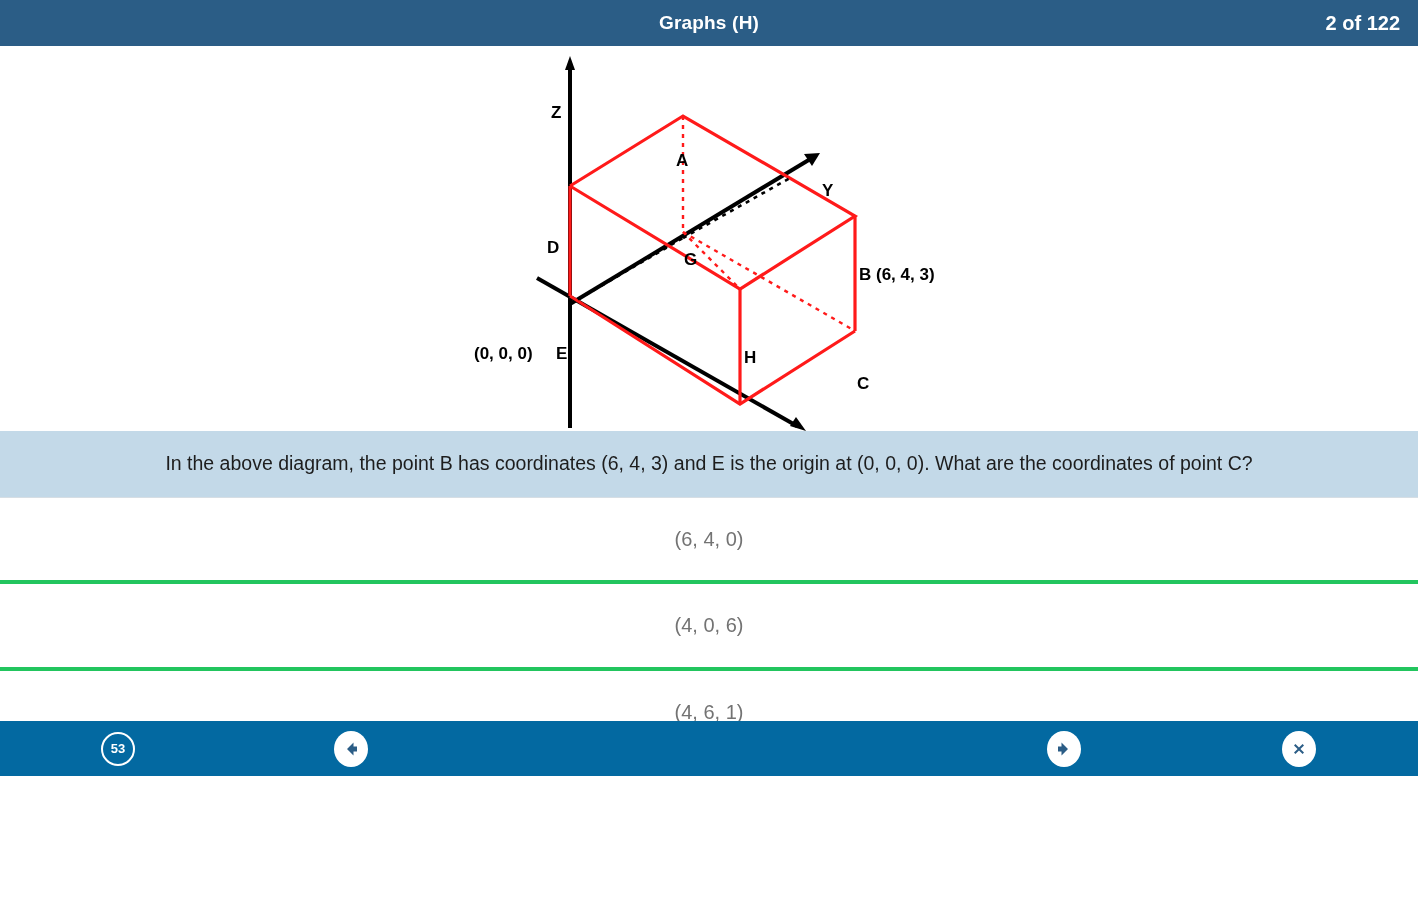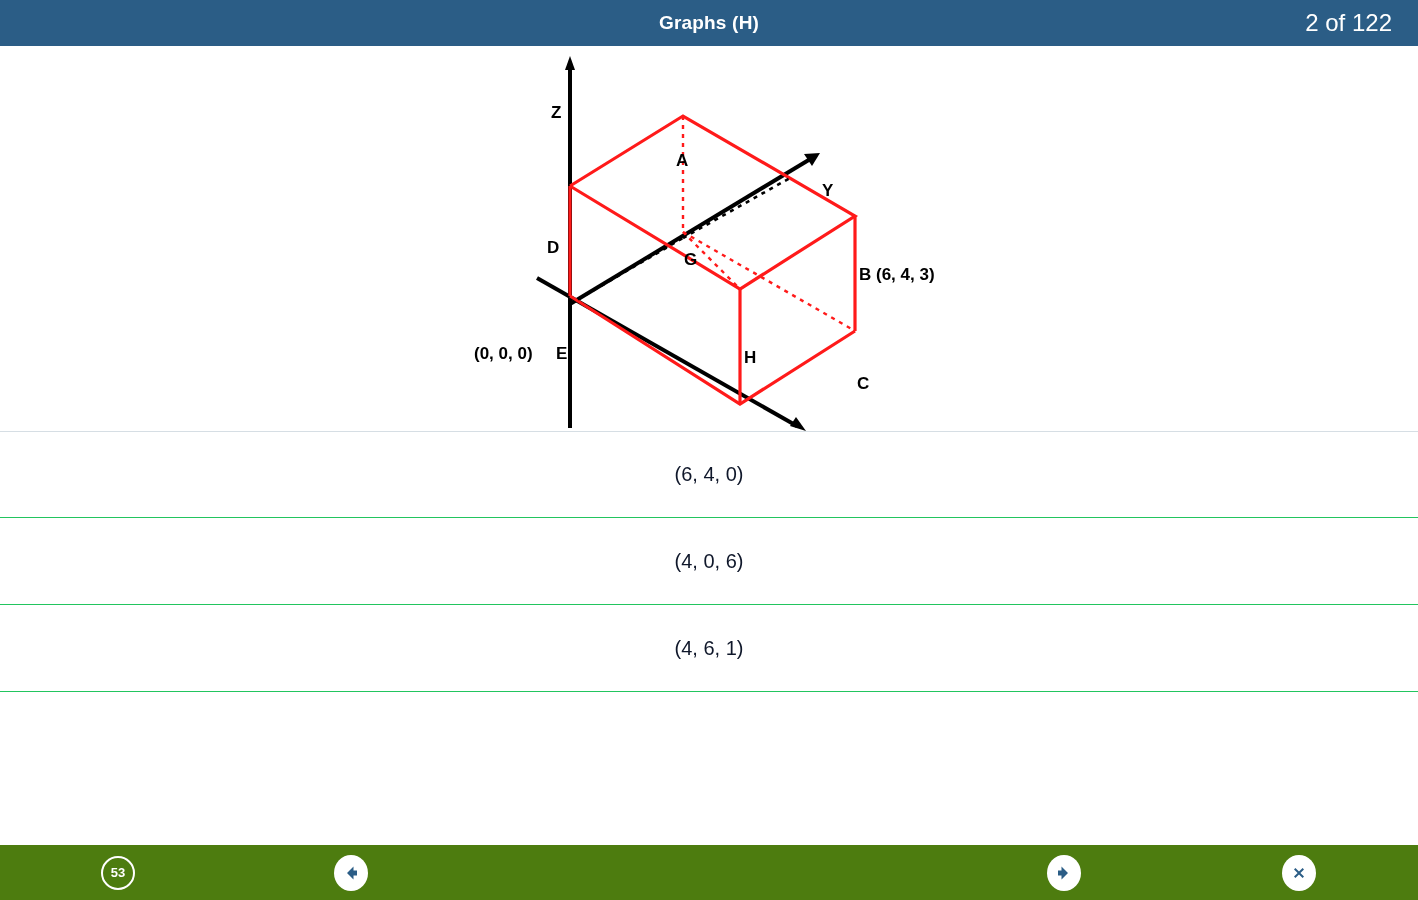--- a/index.html
+++ b/index.html
@@ -5,21 +5,21 @@
   * { box-sizing: border-box; }
   html, body {
     margin: 0; padding: 0;
     width: 1418px; height: 900px;
     background: #ffffff;
     font-family: "Liberation Sans", sans-serif;
     overflow: hidden;
   }
   #app {
     position: relative;
-    width: 1418px; height: 900px;
+    width: 1418px; height: 776px;
     background: #ffffff;
     display: flex;
     flex-direction: column;
   }
 
   
   .topbar {
     height: 46px;
     background: #2b5d86;
     color: #ffffff;
@@ -29,25 +29,25 @@
     position: relative;
     flex: 0 0 46px;
   }
   .topbar-title {
     font-size: 19px;
     font-weight: bold;
     letter-spacing: 0.2px;
   }
   .topbar-counter {
     position: absolute;
-    right: 26px;
+    right: 18px;
     top: 50%;
     transform: translateY(-50%);
-    font-size: 24px;
-    font-weight: normal;
+    font-size: 20px;
+    font-weight: bold;
   }
 
   
   .diagram-area {
     flex: 0 0 385px;
     background: #ffffff;
     position: relative;
     overflow: hidden;
   }
   .diagram-area svg { display: block; margin: 0 auto; }
@@ -65,38 +65,38 @@
   }
 
   
   .options {
     flex: 1 1 auto;
     background: #ffffff;
     overflow: hidden;
   }
   .option {
     height: 87px;
-    border-bottom: 1px solid #22c55e;
+    border-bottom: 4px solid #22c55e;
     display: flex;
     align-items: center;
     justify-content: center;
     font-size: 20px;
-    color: #0f172a;
+    color: #737373;
     background: #ffffff;
     cursor: pointer;
   }
   .option:first-child { border-top: 1px solid #d6dee4; }
 
   
   .bottombar {
     position: absolute;
     left: 0; bottom: 0;
     width: 1418px;
     height: 55px;
-    background: #4d7c0f;
+    background: #0369a1;
     display: flex;
     align-items: center;
     margin-top: 47px;
   }
   .bb-btn {
     position: absolute;
     top: 50%;
     transform: translateY(-50%);
     width: 34px; height: 34px;
     display: flex;
@@ -176,20 +176,21 @@
       <text x="857" y="343" font-family="Liberation Sans, sans-serif" font-size="17" font-weight="bold" fill="#000">C</text>
       <text x="547" y="207" font-family="Liberation Sans, sans-serif" font-size="17" font-weight="bold" fill="#000">D</text>
       <text x="556" y="313" font-family="Liberation Sans, sans-serif" font-size="17" font-weight="bold" fill="#000">E</text>
       <text x="474" y="313" font-family="Liberation Sans, sans-serif" font-size="17" font-weight="bold" fill="#000">(0, 0, 0)</text>
       <text x="731" y="417" font-family="Liberation Sans, sans-serif" font-size="17" font-weight="bold" fill="#000">F</text>
       <text x="684" y="219" font-family="Liberation Sans, sans-serif" font-size="17" font-weight="bold" fill="#000">G</text>
       <text x="744" y="317" font-family="Liberation Sans, sans-serif" font-size="17" font-weight="bold" fill="#000">H</text>
     </svg>
   </div>
 
+  <div class="question">In the above diagram, the point B has coordinates (6, 4, 3) and E is the origin at (0, 0, 0). What are the coordinates of point C?</div>
 
   <div class="options">
     <div class="option">
       <span>(6, 4, 0)</span>
     </div>
     <div class="option">
       <span>(4, 0, 6)</span>
     </div>
     <div class="option">
       <span>(4, 6, 1)</span>

